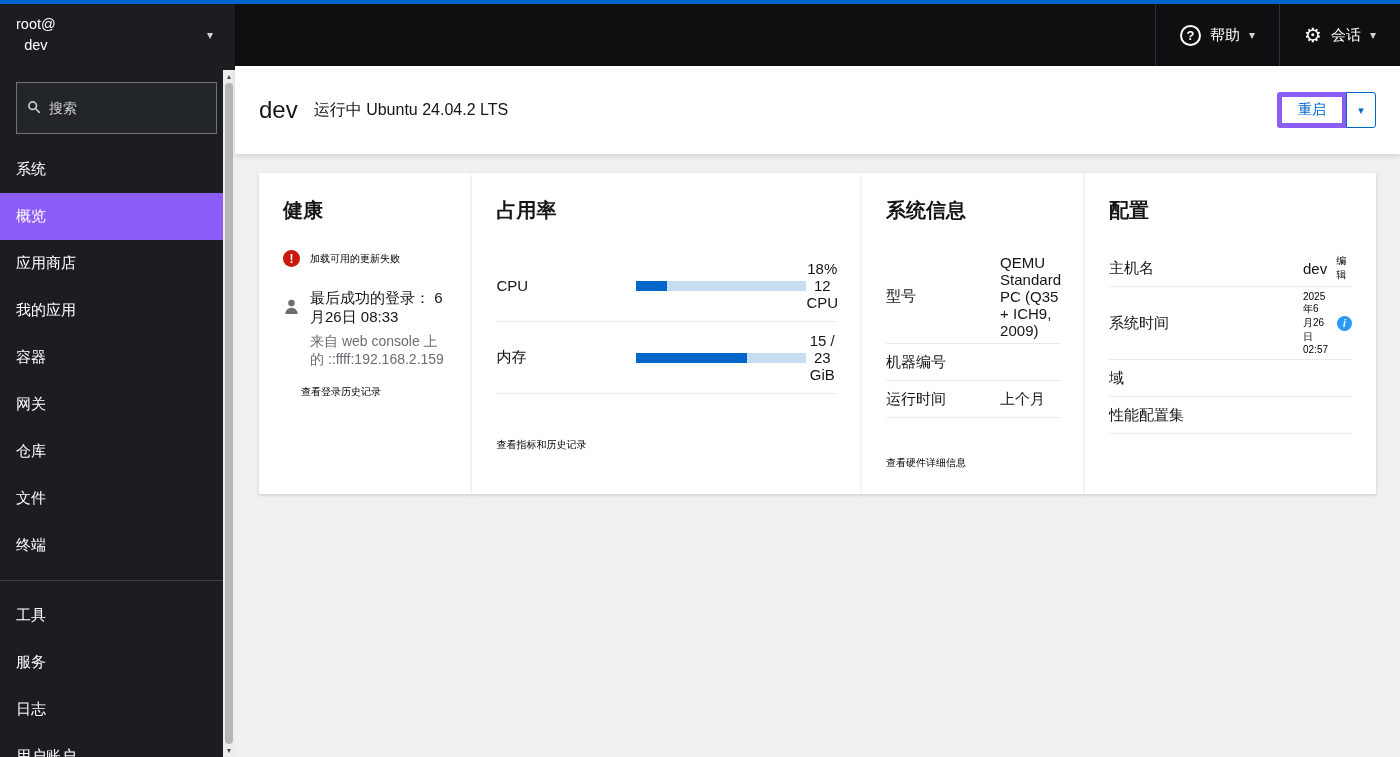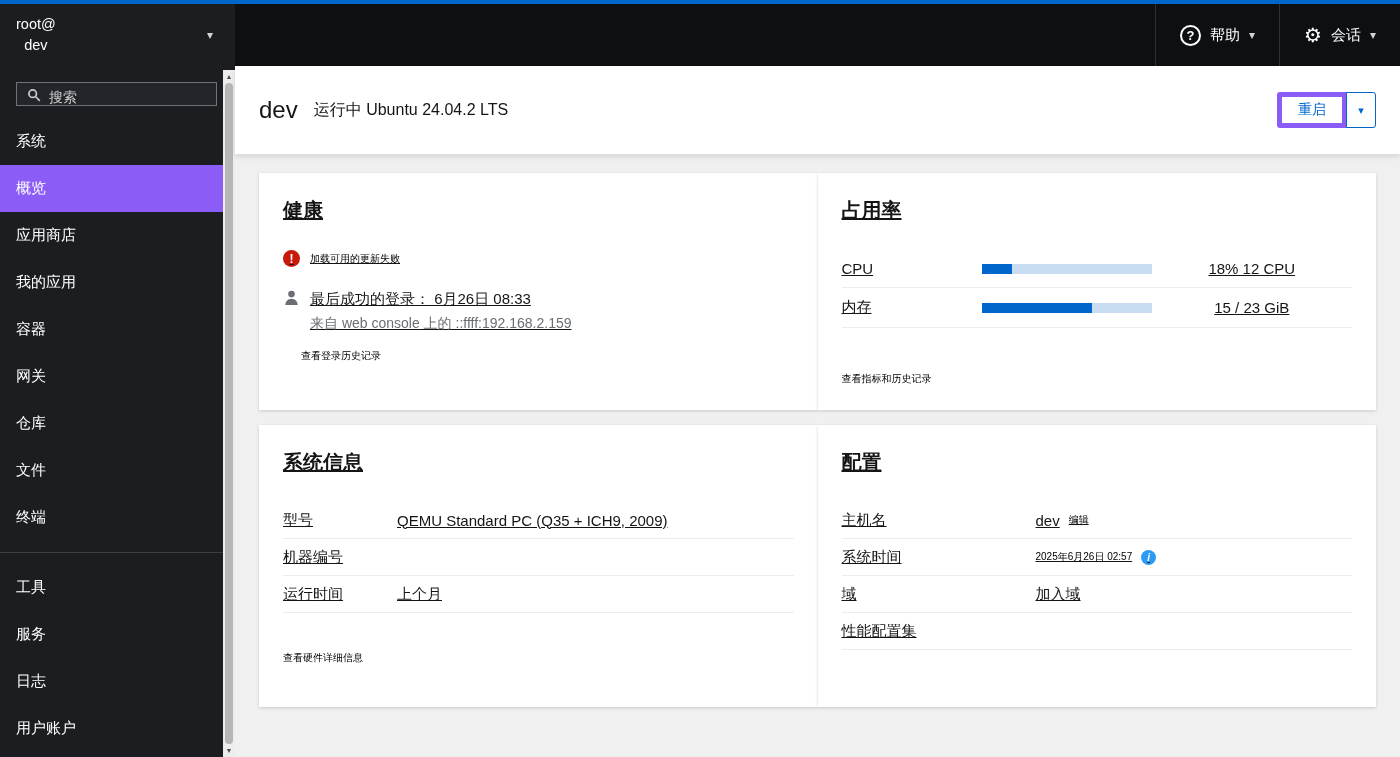--- a/index.html
+++ b/index.html
@@ -21,21 +21,21 @@
   }
   .sidebar-head {
     height: 62px; padding: 10px 10px 10px 16px; display: flex;
     align-items: center; justify-content: space-between; cursor: pointer;
     background: #1b1d21;
   }
   .host-lines { display: flex; flex-direction: column; line-height: 1.45; font-size: 14.5px; align-items: center; }
   .caret { font-size: 12px; color: #d2d2d2; }
   .search-wrap { padding: 16px 6px 0 16px; }
   .search-box {
-    display: flex; align-items: flex-end; gap: 8px; height: 24px;
+    display: flex; align-items: center; gap: 8px; height: 52px;
     background: #222529; border: 1px solid #6f7276; padding: 0 10px;
   }
   .search-box input {
     flex: 1; min-width: 0; background: transparent; border: none; outline: none;
     color: #e6e6e6; font-size: 14px; font-family: inherit;
   }
   .search-box input::placeholder { color: #cfcfcf; opacity: 1; }
   .nav { margin-top: 12px; }
   .nav-item {
     height: 47px; display: flex; align-items: center; padding: 0 16px;
@@ -79,21 +79,21 @@
   }
   .reboot-caret {
     height: 36px; width: 30px; margin-left: -1px; background: #fff;
     border: 1px solid #0066cc; color: #0066cc; border-radius: 0 3px 3px 0;
     cursor: pointer; font-size: 11px;
   }
 
   
   .content {
     flex: 1; padding: 19px 24px; display: grid;
-    grid-template-columns: 1fr 1fr; gap: 15px 0; align-content: start; overflow: hidden; text-decoration: underline;
+    grid-template-columns: 1fr 1fr 1fr 1fr; gap: 15px 0; align-content: start; overflow: hidden;
   }
   .card { background: #fff; box-shadow: 0 1px 3px rgba(3,3,3,0.16); padding: 24px; }
   .card.h230 { min-height: 230px; }
   .card.h282 { min-height: 282px; }
   .card-title { font-size: 20px; font-weight: 600; margin-bottom: 26px; }
   .link { color: #000000; font-size: 10px; cursor: pointer; }
 
   
   .alert-row { display: flex; align-items: center; gap: 10px; }
   .alert-icon {
@@ -272,21 +272,20 @@
         </div>
         <div class="info-row">
           <span>系统时间</span>
           <span class="val-flex">
             <a class="link">2025年6月26日 02:57</a>
             <span class="info-icon">i</span>
           </span>
         </div>
         <div class="info-row">
           <span>域</span>
-          <span>加入域</span>
         </div>
         <div class="info-row">
           <span>性能配置集</span>
           <span></span>
         </div>
       </section>
 
     </div>
   </div>
 </div>

